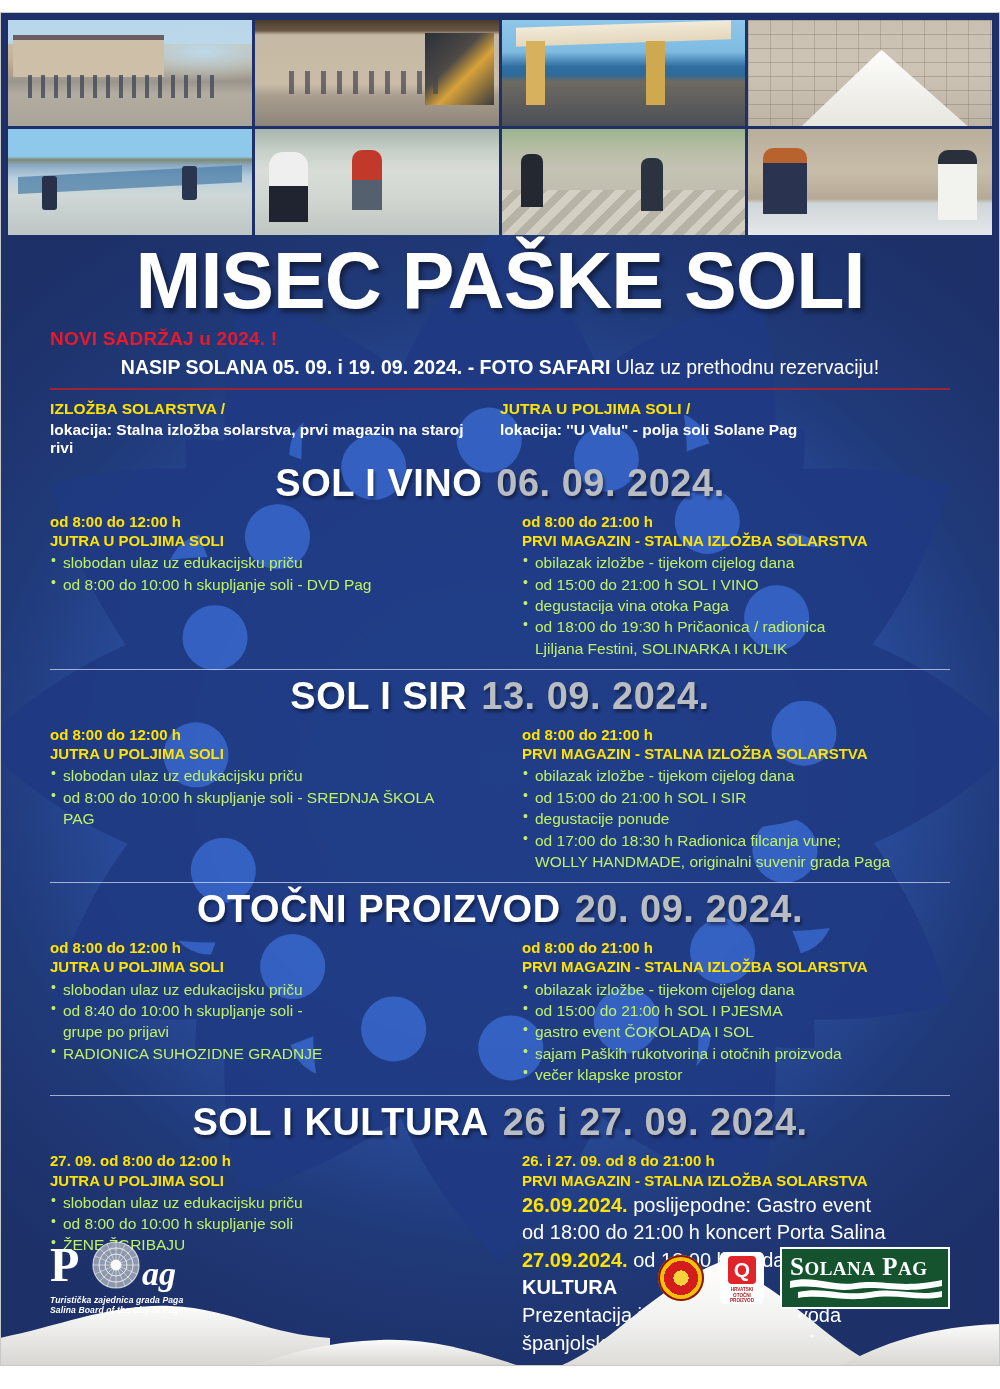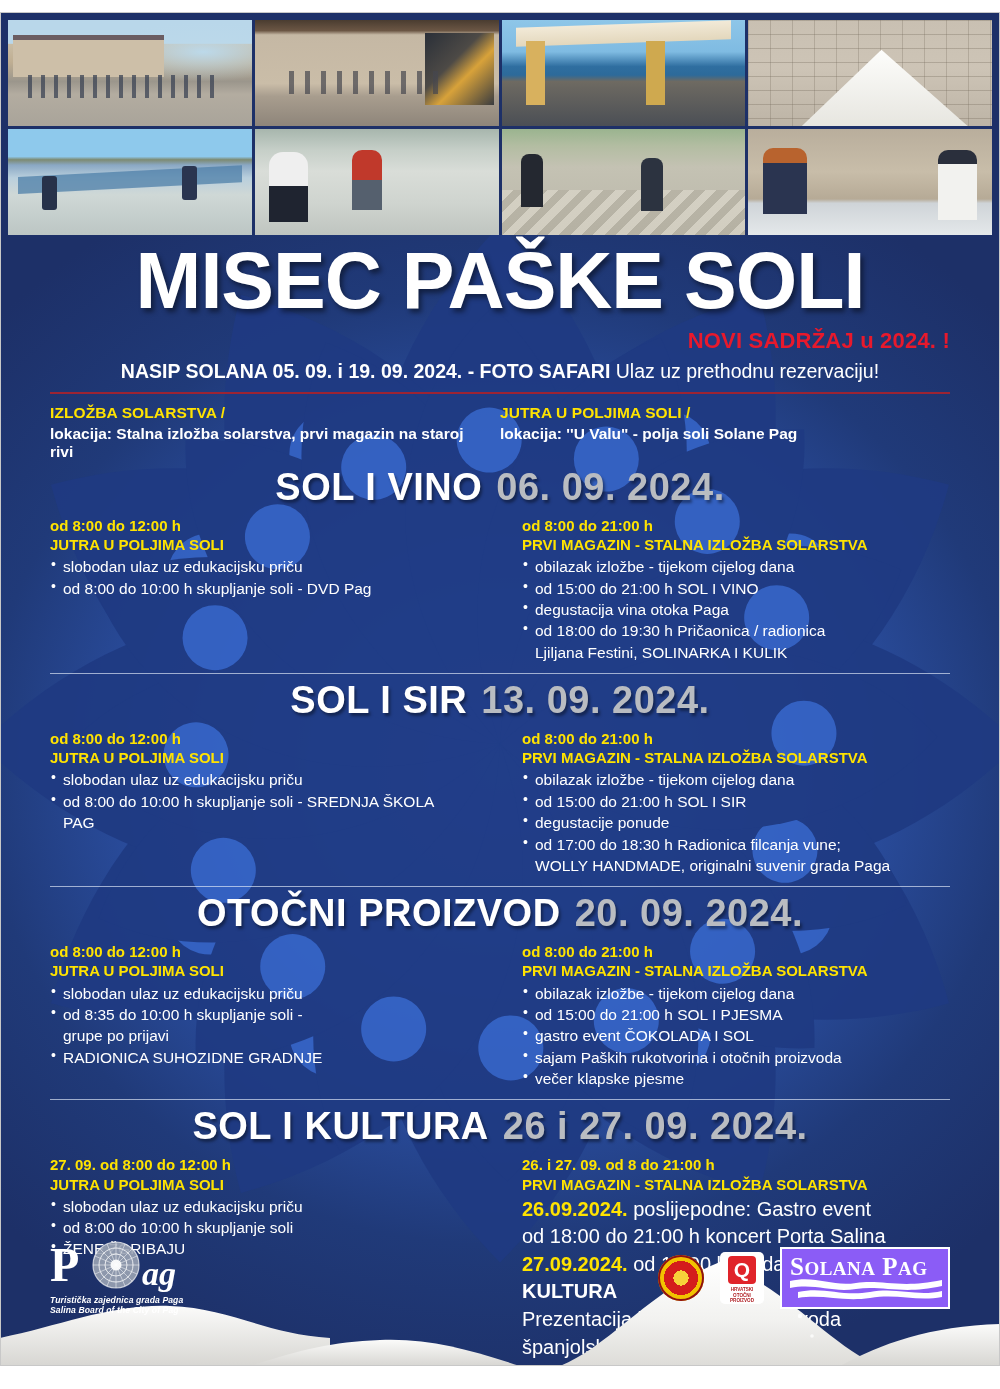--- a/index.html
+++ b/index.html
@@ -129,24 +129,24 @@
     font-weight: 700;
     letter-spacing: -1px;
     color: #ffffff;
     line-height: 1;
     margin-top: 14px;
     text-shadow: 3px 4px 5px rgba(0,0,0,.45);
     white-space: nowrap;
   }
 
   .subtitle-red {
-    text-align: right;
+    text-align: left;
     color: #e8192c;
     font-weight: 700;
-    font-size: 22px;
+    font-size: 19px;
     margin-top: 8px;
     letter-spacing: .2px;
   }
 
   .nasip-line {
     text-align: center;
     color: #ffffff;
     font-size: 19.5px;
     margin-top: 6px;
     white-space: nowrap;
@@ -219,21 +219,21 @@
   }
   .venue-line {
     color: #ffe300;
     font-weight: 700;
     font-size: 15px;
     line-height: 1.28;
     margin-bottom: 2px;
   }
   ul.bullets { list-style: none; }
   ul.bullets li {
-    color: #ffffff;
+    color: #bef264;
     font-size: 15.5px;
     line-height: 1.38;
     position: relative;
     padding-left: 13px;
   }
   ul.bullets li.nb { padding-left: 13px; }
   ul.bullets li:not(.nb)::before {
     content: "•";
     position: absolute;
     left: 1px; top: -1px;
@@ -304,21 +304,21 @@
     display:flex; flex-direction:column; align-items:center; justify-content:flex-start;
     padding-top:4px; }
   .hop-q { width:28px; height:28px; background:#e0242a; border-radius:4px;
     display:flex; align-items:center; justify-content:center;
     color:#ffffff; font-weight:700; font-size:21px; line-height:1; }
   .hop-txt { color:#b02025; font-size:4.6px; font-weight:700; line-height:1.25; text-align:center; margin-top:3px; }
 
   .logo-solana {
     width: 170px; height: 62px;
     border: 2px solid #ffffff;
-    background: #8b5cf6;
+    background: #14532d;
     position: relative;
     padding: 5px 8px 0 8px;
   }
   .solana-text {
     color:#ffffff; font-family:"Liberation Serif", serif;
     font-size: 25px; font-weight: 700; letter-spacing: .5px; line-height:1;
     white-space: nowrap;
   }
   .solana-text .sm { font-size: 19px; }
   .solana-wave { position:absolute; left:8px; bottom:6px; width:152px; height:26px; }
@@ -521,34 +521,34 @@
     <div class="event">
       <div class="event-head">
         <span class="event-name">OTOČNI PROIZVOD</span><span class="event-date">20. 09. 2024.</span>
       </div>
       <div class="cols">
         <div class="col">
           <div class="time-line">od 8:00 do 12:00 h</div>
           <div class="venue-line">JUTRA U POLJIMA SOLI</div>
           <ul class="bullets">
             <li>slobodan ulaz uz edukacijsku priču</li>
-            <li>od 8:35 do 10:00 h skupljanje soli -</li>
+            <li>od 8:40 do 10:00 h skupljanje soli -</li>
             <li class="nb">grupe po prijavi</li>
             <li>RADIONICA SUHOZIDNE GRADNJE</li>
           </ul>
         </div>
         <div class="col">
           <div class="time-line">od 8:00 do 21:00 h</div>
           <div class="venue-line">PRVI MAGAZIN - STALNA IZLOŽBA SOLARSTVA</div>
           <ul class="bullets">
             <li>obilazak izložbe - tijekom cijelog dana</li>
             <li>od 15:00 do 21:00 h SOL I PJESMA</li>
             <li>gastro event ČOKOLADA I SOL</li>
             <li>sajam Paških rukotvorina i otočnih proizvoda</li>
-            <li>večer klapske pjesme</li>
+            <li>večer klapske prostor</li>
           </ul>
         </div>
       </div>
       <div class="sect-rule"></div>
     </div>
 
     <div class="event">
       <div class="event-head">
         <span class="event-name">SOL I KULTURA</span><span class="event-date">26 i 27. 09. 2024.</span>
       </div>

